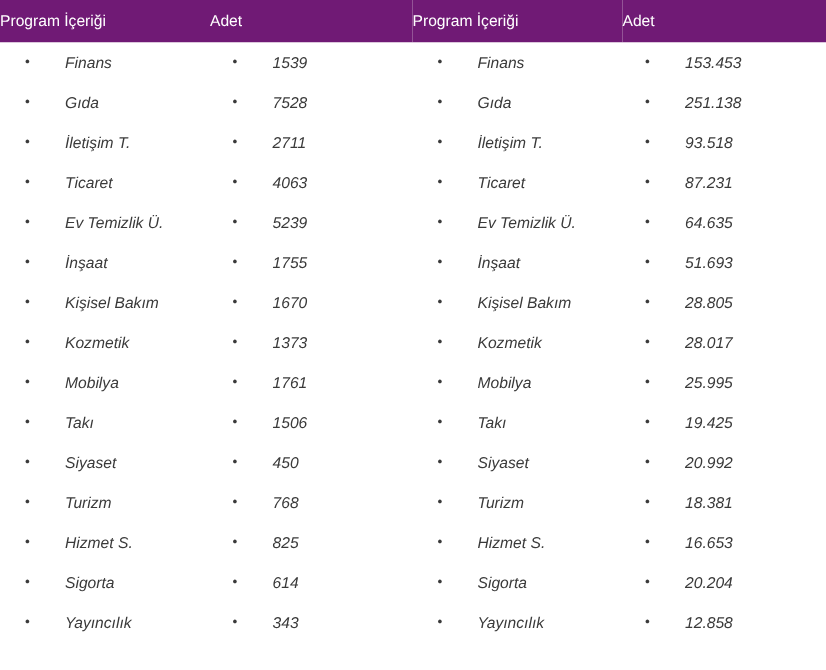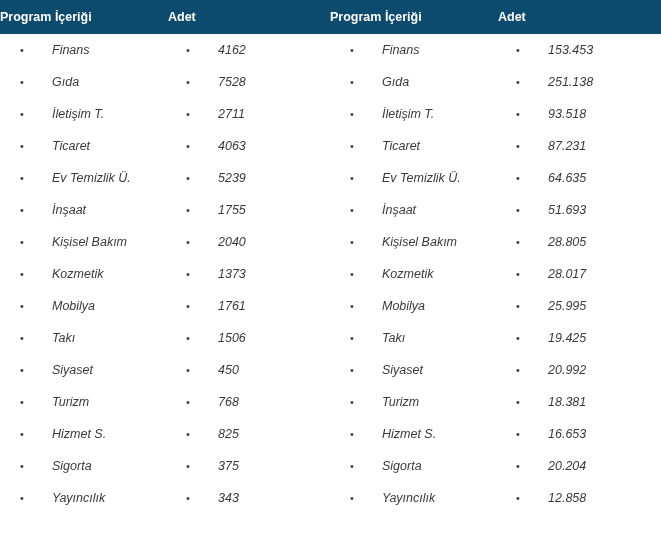--- a/index.html
+++ b/index.html
@@ -16,24 +16,24 @@
   }
   .table-wrap {
     width: 661px;
   }
   table.data-table {
     border-collapse: collapse;
     width: 661px;
     table-layout: fixed;
   }
   table.data-table thead th {
-    background: #0c4a6e;
+    background: #701a75;
     color: #ffffff;
     font-size: 12.5px;
-    font-weight: bold;
+    font-weight: normal;
     text-align: left;
     padding: 9px 0 9px 0;
     height: 16px;
     vertical-align: middle;
   }
   th.col-a { width: 168px; padding-left: 20px; }
   th.col-b { width: 162px; padding-left: 18px; }
   th.col-c { width: 168px; padding-left: 20px; }
   th.col-d { width: 163px; padding-left: 18px; }
 
@@ -86,21 +86,21 @@
         <tr>
           <td class="col-a">
             <div class="cell-inner">
               <span class="bullet">•</span>
               <span class="txt">Finans</span>
             </div>
           </td>
           <td class="col-b">
             <div class="cell-inner">
               <span class="bullet">•</span>
-              <span class="txt">4162</span>
+              <span class="txt">1539</span>
             </div>
           </td>
           <td class="col-c">
             <div class="cell-inner">
               <span class="bullet">•</span>
               <span class="txt">Finans</span>
             </div>
           </td>
           <td class="col-d">
             <div class="cell-inner">
@@ -242,21 +242,21 @@
         <tr>
           <td class="col-a">
             <div class="cell-inner">
               <span class="bullet">•</span>
               <span class="txt">Kişisel Bakım</span>
             </div>
           </td>
           <td class="col-b">
             <div class="cell-inner">
               <span class="bullet">•</span>
-              <span class="txt">2040</span>
+              <span class="txt">1670</span>
             </div>
           </td>
           <td class="col-c">
             <div class="cell-inner">
               <span class="bullet">•</span>
               <span class="txt">Kişisel Bakım</span>
             </div>
           </td>
           <td class="col-d">
             <div class="cell-inner">
@@ -424,21 +424,21 @@
         <tr>
           <td class="col-a">
             <div class="cell-inner">
               <span class="bullet">•</span>
               <span class="txt">Sigorta</span>
             </div>
           </td>
           <td class="col-b">
             <div class="cell-inner">
               <span class="bullet">•</span>
-              <span class="txt">375</span>
+              <span class="txt">614</span>
             </div>
           </td>
           <td class="col-c">
             <div class="cell-inner">
               <span class="bullet">•</span>
               <span class="txt">Sigorta</span>
             </div>
           </td>
           <td class="col-d">
             <div class="cell-inner">

